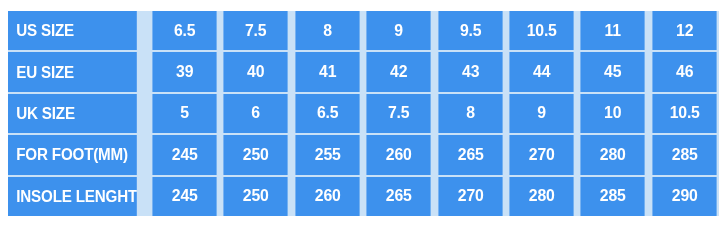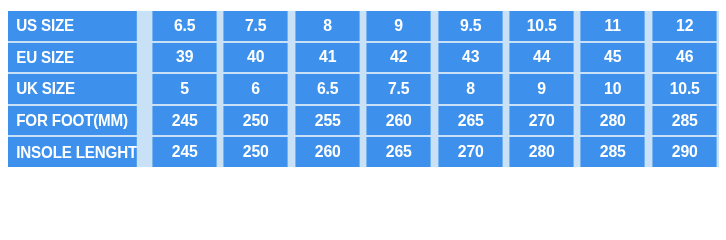--- a/index.html
+++ b/index.html
@@ -11,21 +11,21 @@
     width: 726px;
     height: 223px;
     overflow: hidden;
     font-family: "Liberation Sans", sans-serif;
   }
   .size-chart {
     position: absolute;
     left: 8px;
     top: 11px;
     width: 711px;
-    height: 156px;
+    height: 205px;
     background: #c9e1f7;
     display: grid;
     grid-template-columns: 140px repeat(8, 1fr);
     grid-auto-rows: 1fr;
     gap: 2px;
     box-sizing: border-box;
     text-align: center;
   }
   .cell {
     background: #3d91ed;

